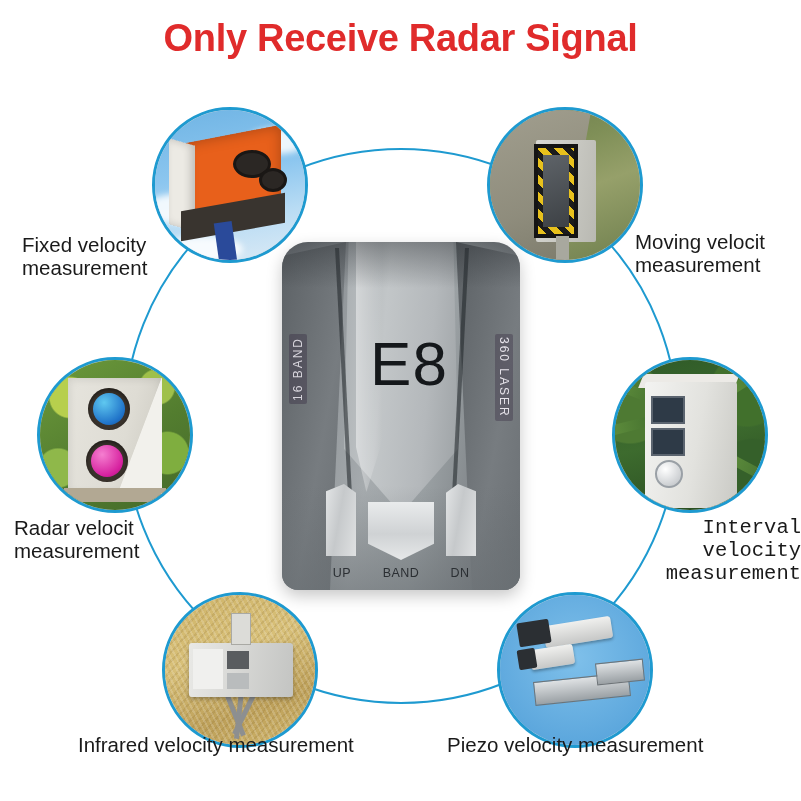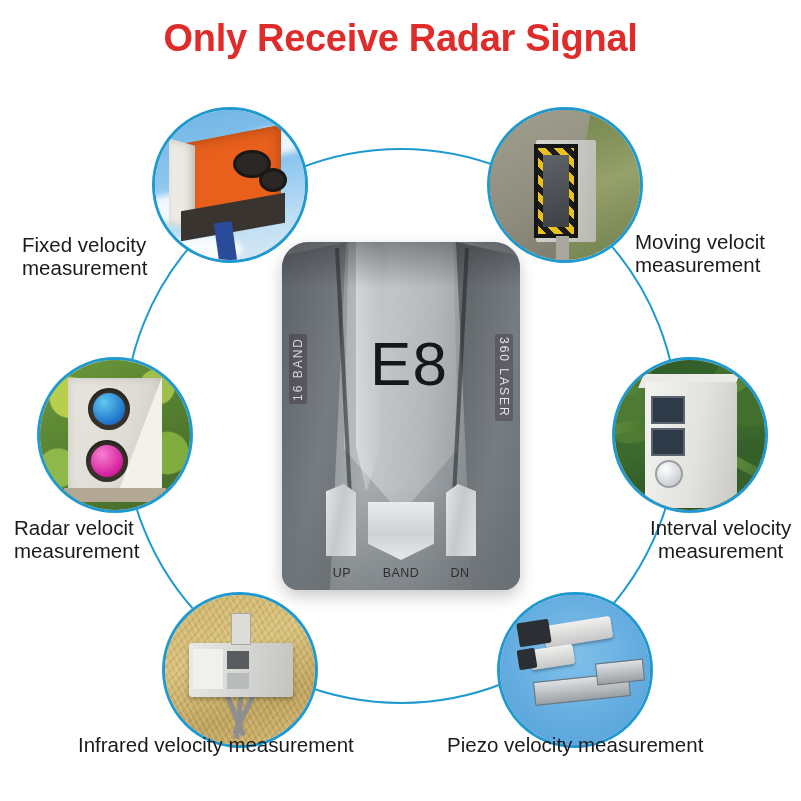--- a/index.html
+++ b/index.html
@@ -300,21 +300,21 @@
   .label {
     position: absolute;
     color: #1a1a1a;
     font-size: 20.5px;
     line-height: 1.13;
     white-space: pre-line;
   }
   #label-fixed    { left: 22px;  top: 233px; text-align: left; }
   #label-moving   { left: 635px; top: 230px; text-align: left; }
   #label-radar    { left: 14px;  top: 516px; text-align: left; }
-  #label-interval { left: 650px; top: 516px; text-align: center; }
+  #label-interval { left: 650px; top: 516px; text-align: right; font-family: Liberation Mono, monospace; }
   #label-infrared { left: 78px;  top: 733px; text-align: left; }
   #label-piezo    { left: 447px; top: 733px; text-align: left; }
 
   
   #device {
     position: absolute;
     left: 282px;
     top: 242px;
     width: 238px;
     height: 348px;

